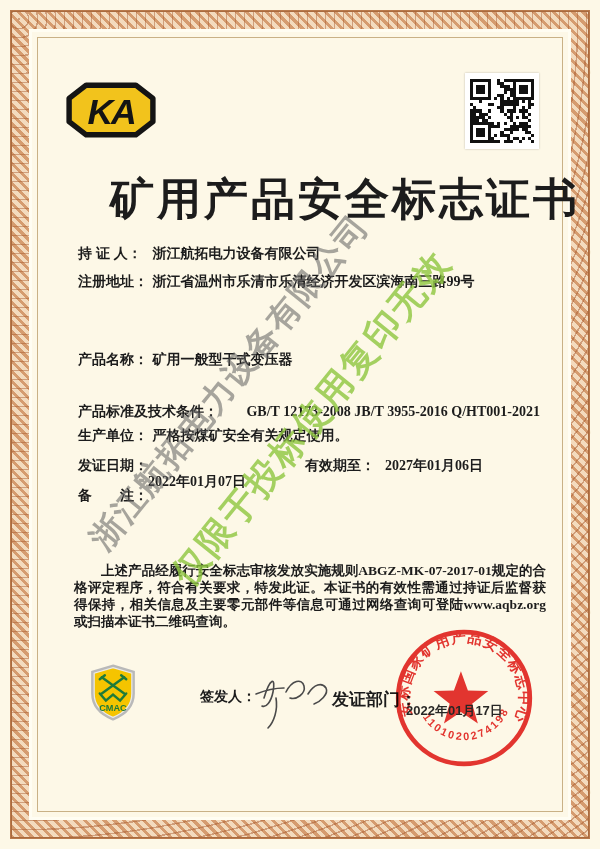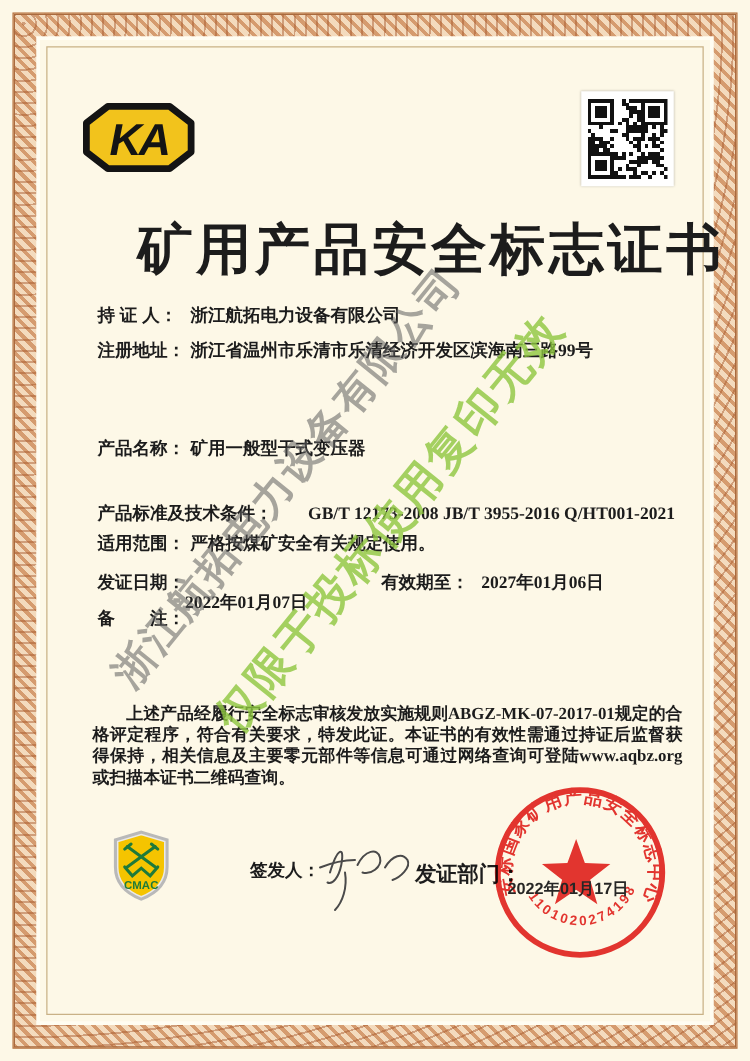--- a/index.html
+++ b/index.html
@@ -391,21 +391,21 @@
     </div>
     <div class="frow" style="top:350px">
       <span class="lab">产品名称：</span>
       <span class="val">矿用一般型干式变压器</span>
     </div>
     <div class="frow wide" style="top:402px">
       <span class="lab">产品标准及技术条件：</span>
       <span class="val">GB/T 12173-2008 JB/T 3955-2016 Q/HT001-2021</span>
     </div>
     <div class="frow" style="top:426px">
-      <span class="lab">适用范围：</span>
+      <span class="lab">生产单位：</span>
       <span class="val">严格按煤矿安全有关规定使用。</span>
     </div>
 
     <div class="daterow" style="position:absolute;left:0;top:457px;width:100%;height:22px;text-align:right;">
       <span class="l1">发证日期：</span>
       <span class="v1">2022年01月07日</span>
       <span class="l2">有效期至：</span>
       <span class="v2">2027年01月06日</span>
     </div>
 

